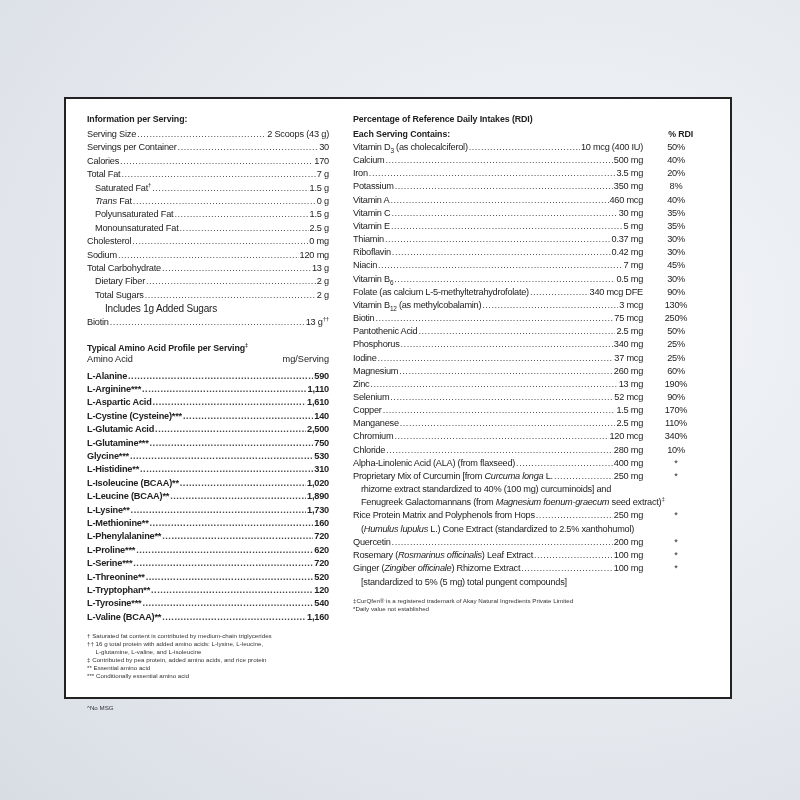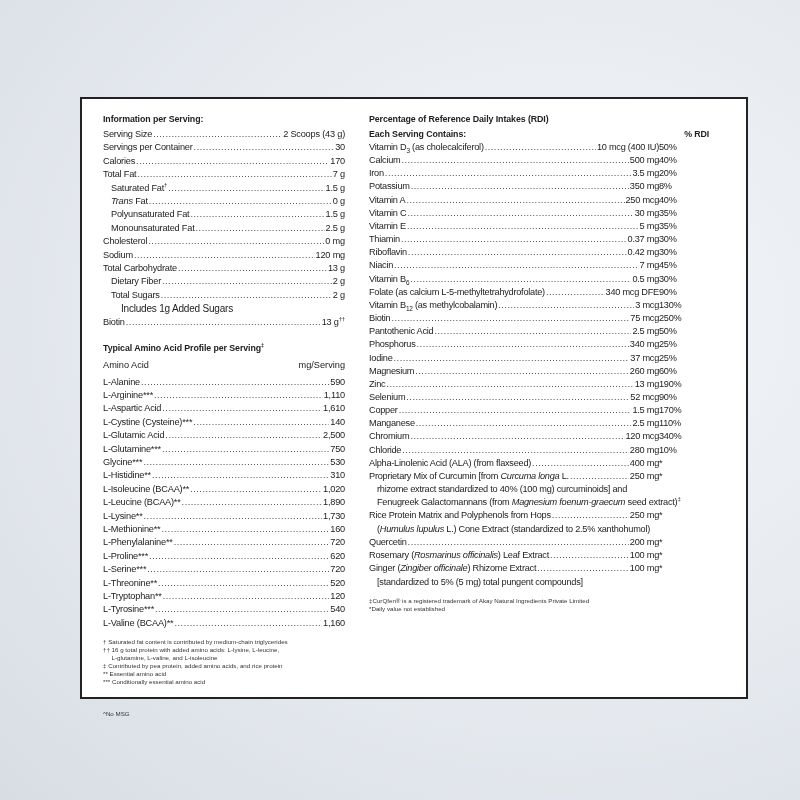--- a/index.html
+++ b/index.html
@@ -3,42 +3,42 @@
 <meta charset="utf-8">
 <style>
   html, body { margin:0; padding:0; }
   body {
     width:800px; height:800px; position:relative; overflow:hidden;
     background: radial-gradient(ellipse at 70% 40%, #f3f5f8 0%, #e6eaef 55%, #d8dde4 100%);
     font-family: "Liberation Sans", sans-serif;
     color:#222;
   }
   .panel {
-    position:absolute; left:80px; top:97px; width:668px; height:602px;
+    position:absolute; left:64px; top:97px; width:668px; height:602px;
     background:#fff; border:2px solid #222; box-sizing:border-box;
   }
   .col-left { position:absolute; left:21px; top:14px; width:242px; }
   .col-right { position:absolute; left:287px; top:14px; width:358px; }
   .h { font-weight:bold; font-size:9.6px; letter-spacing:-0.1px; transform:scaleX(0.92); transform-origin:left; white-space:nowrap; }
   .row { display:flex; align-items:flex-end; font-size:9.2px; line-height:13.4px; white-space:nowrap; letter-spacing:-0.2px; }
   .row .lbl { flex:0 0 auto; }
   .row .dots { flex:1 1 auto; overflow:hidden; margin:0 1px; }
   .row .dots::after { content:"........................................................................................................................................................................"; letter-spacing:0.5px; color:#444; }
   .row .val { flex:0 0 auto; }
   .ind1 { padding-left:8px; }
   .ind2 { padding-left:18px; }
   .plain { font-size:10px; line-height:13.4px; white-space:nowrap; letter-spacing:-0.2px; }
   .sup { font-size:6px; vertical-align:super; line-height:0; }
   .sub { font-size:6.5px; vertical-align:sub; line-height:0; }
-  .sp-row { display:flex; justify-content:space-between; font-size:9.2px; line-height:13.4px; margin-top:6px; }
+  .sp-row { display:flex; justify-content:space-between; font-size:9.2px; line-height:13.4px; margin-top:0; }
   .r-row { display:flex; align-items:baseline; font-size:9.2px; line-height:13.15px; white-space:nowrap; letter-spacing:-0.25px; }
   .r-row .main { display:flex; width:290px; }
   .r-row .main .dots { flex:1 1 auto; overflow:hidden; margin:0 1px; }
   .r-row .main .dots::after { content:"........................................................................................................................................................................"; letter-spacing:0.5px; color:#444; }
-  .r-row .pct { width:66px; text-align:left; }
+  .r-row .pct { width:66px; text-align:center; }
   .cont { font-size:9.2px; line-height:13.15px; white-space:nowrap; letter-spacing:-0.25px; padding-left:8px; }
   .foot { font-size:6.2px; line-height:8px; white-space:nowrap; color:#333; }
   em { font-style:italic; }
 </style>
 </head>
 <body>
 
 <div class="panel">
 
   <div class="col-left">
@@ -115,21 +115,21 @@
       <span class="lbl">Biotin</span>
       <span class="dots"></span>
       <span class="val"><span>13 g</span><span class="sup">††</span></span>
     </div>
 
     <div class="h" style="margin-top:13px;"><span>Typical Amino Acid Profile per Serving</span><span class="sup">‡</span></div>
     <div class="sp-row">
       <span>Amino Acid</span>
       <span>mg/Serving</span>
     </div>
-    <div id="amino-rows" style="margin-top:3px;">
+    <div id="amino-rows" style="margin-top:3px;font-weight:bold;">
         <div class="row">
           <span class="lbl">L-Alanine</span>
           <span class="dots"></span>
           <span class="val">590</span>
         </div>
         <div class="row">
           <span class="lbl">L-Arginine***</span>
           <span class="dots"></span>
           <span class="val">1,110</span>
         </div>
@@ -267,21 +267,21 @@
             <span class="lbl">Potassium</span>
             <span class="dots"></span>
             <span class="val">350 mg</span>
           </span>
           <span class="pct">8%</span>
         </div>
         <div class="r-row">
           <span class="main">
             <span class="lbl">Vitamin A</span>
             <span class="dots"></span>
-            <span class="val">250 mcg</span>
+            <span class="val">460 mcg</span>
           </span>
           <span class="pct">40%</span>
         </div>
         <div class="r-row">
           <span class="main">
             <span class="lbl">Vitamin C</span>
             <span class="dots"></span>
             <span class="val">30 mg</span>
           </span>
           <span class="pct">35%</span>

